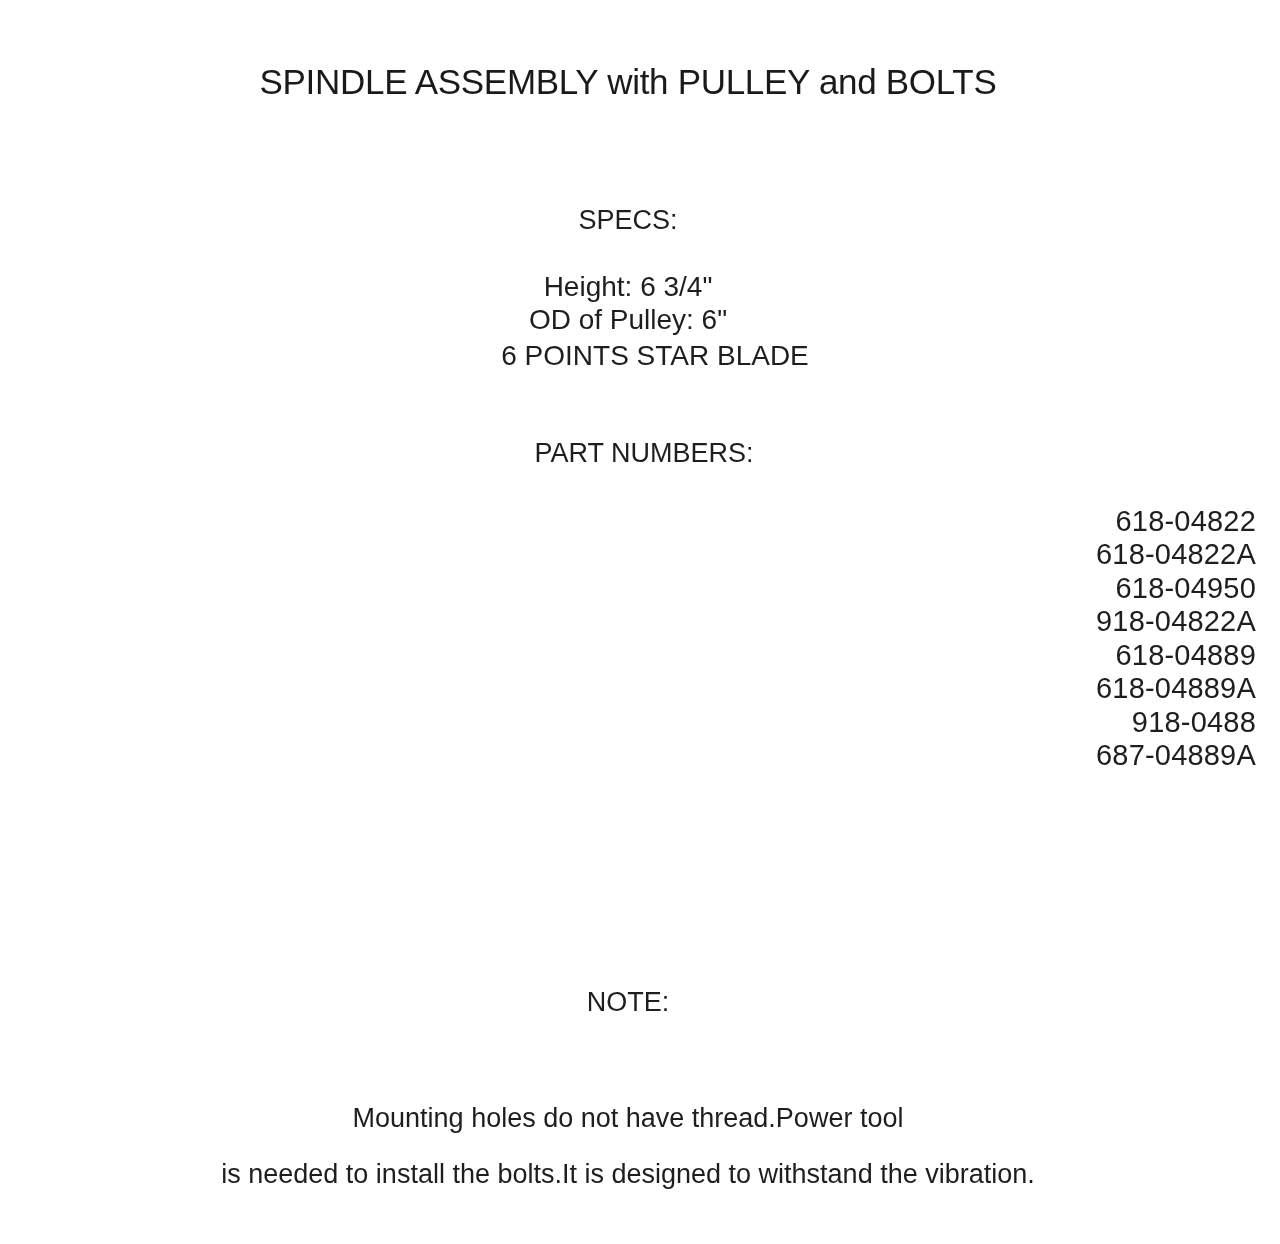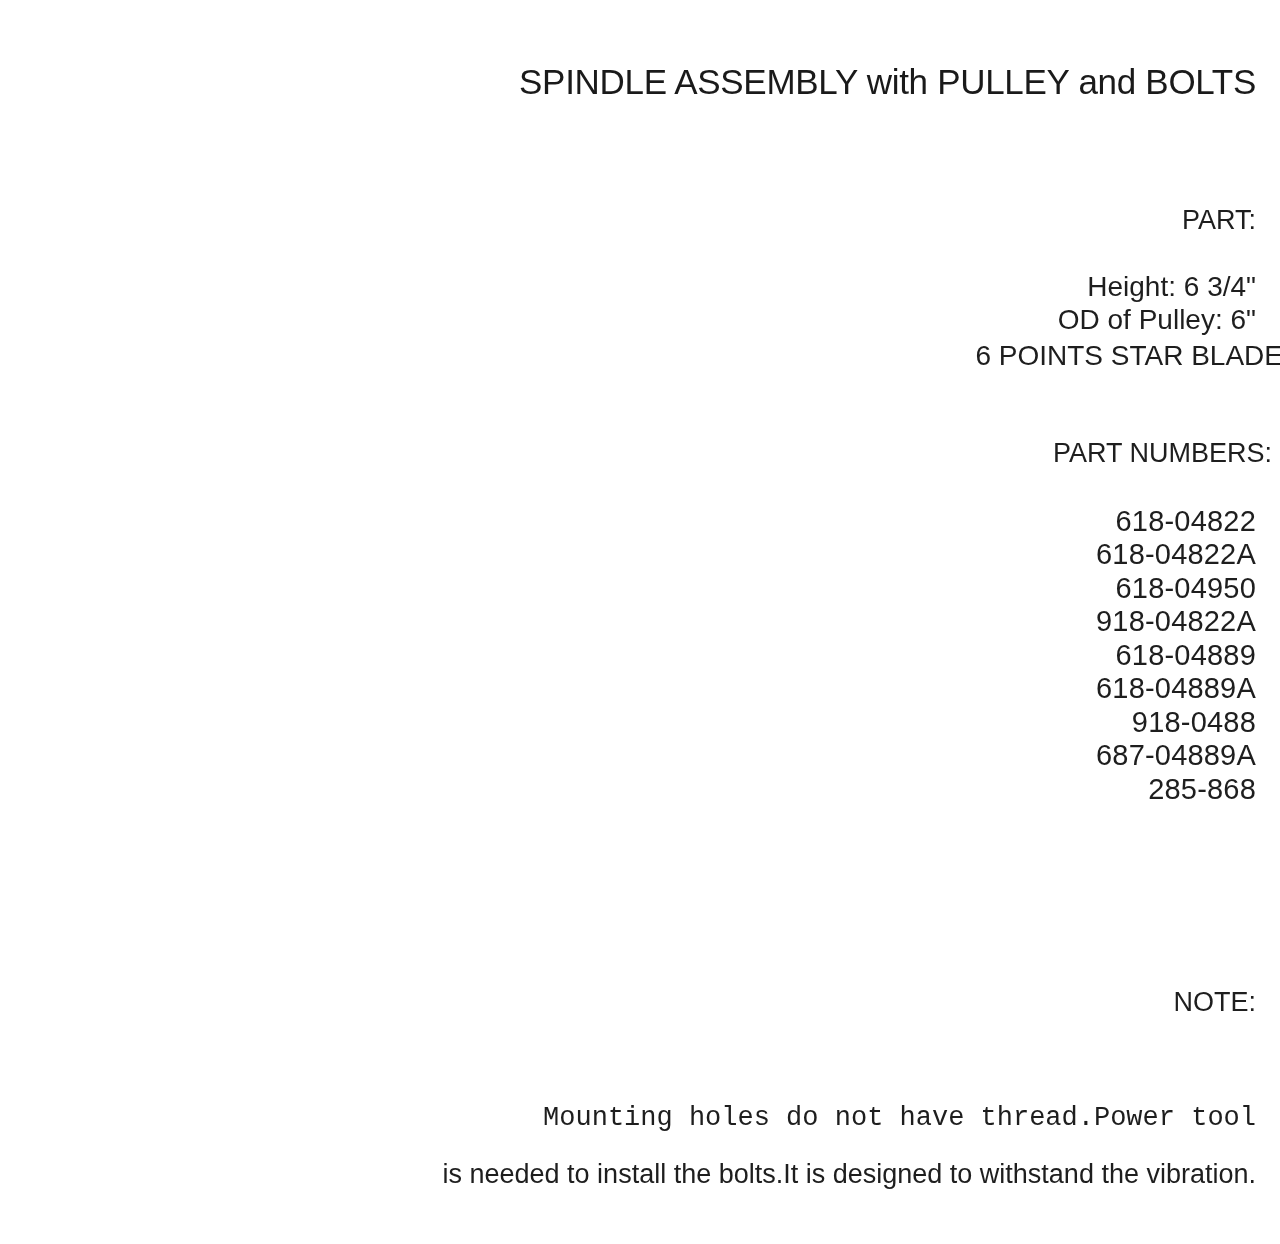--- a/index.html
+++ b/index.html
@@ -12,21 +12,21 @@
       height: 1244px;
       position: relative;
       overflow: hidden;
       font-family: "Liberation Sans", sans-serif;
       color: #1e1e1e;
     }
     .line {
       position: absolute;
       left: 0;
       width: 1256px;
-      text-align: right;
+      text-align: center;
       white-space: nowrap;
       line-height: 1;
     }
     .title {
       top: 64px;
       font-size: 35px;
       letter-spacing: -0.3px;
       color: #1a1a1a;
     }
     .heading {
@@ -56,40 +56,39 @@
     }
   </style>
 </head>
 <body>
 
 <div>
 
   <div class="line title">SPINDLE ASSEMBLY with PULLEY and BOLTS</div>
 
   <section>
-    <div class="line heading" style="top:207px;">PART:</div>
+    <div class="line heading" style="top:207px;">SPECS:</div>
     <div class="line spec" style="top:273px;">Height: 6 3/4"</div>
     <div class="line spec" style="top:306px;">OD of Pulley: 6"</div>
     <div class="line spec" style="top:342px;padding-left:27px;">6 POINTS STAR BLADE</div>
   </section>
 
   <section>
     <div class="line heading" style="top:440px;margin-left:16px;">PART NUMBERS:</div>
     <ul class="parts">
       <li>618-04822</li>
       <li>618-04822A</li>
       <li>618-04950</li>
       <li>918-04822A</li>
       <li>618-04889</li>
       <li>618-04889A</li>
       <li>918-0488</li>
       <li>687-04889A</li>
-      <li>285-868</li>
     </ul>
   </section>
 
   <section>
     <div class="line heading" style="top:989px;">NOTE:</div>
-    <div class="line note-text" style="top:1105px;font-family:Liberation Mono, monospace;">Mounting holes do not have thread.Power tool</div>
+    <div class="line note-text" style="top:1105px;">Mounting holes do not have thread.Power tool</div>
     <div class="line note-text" style="top:1161px;">is needed to install the bolts.It is designed to withstand the vibration.</div>
   </section>
 
 </div>
 
 </body></html>

